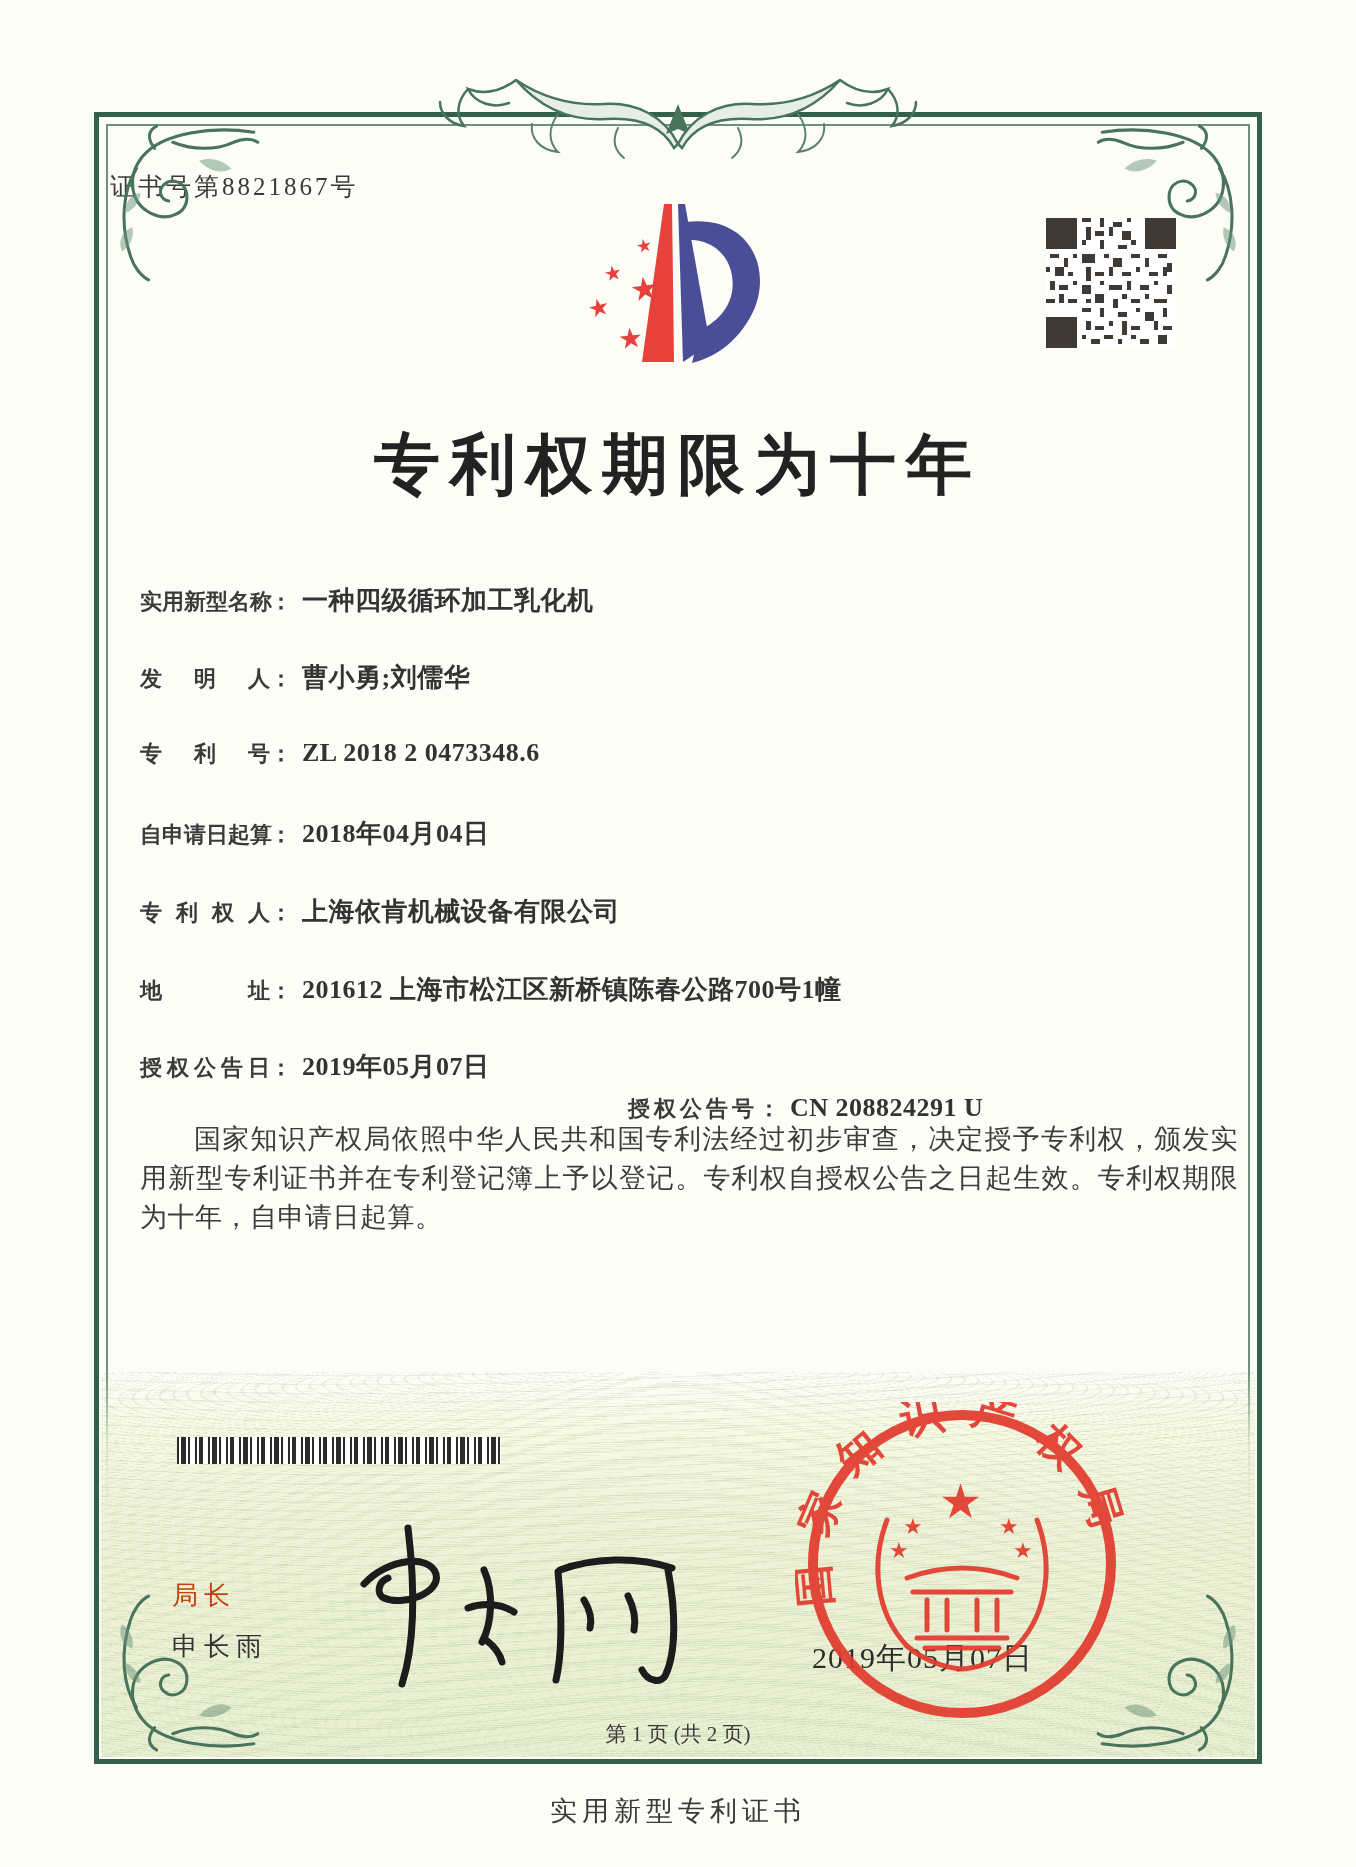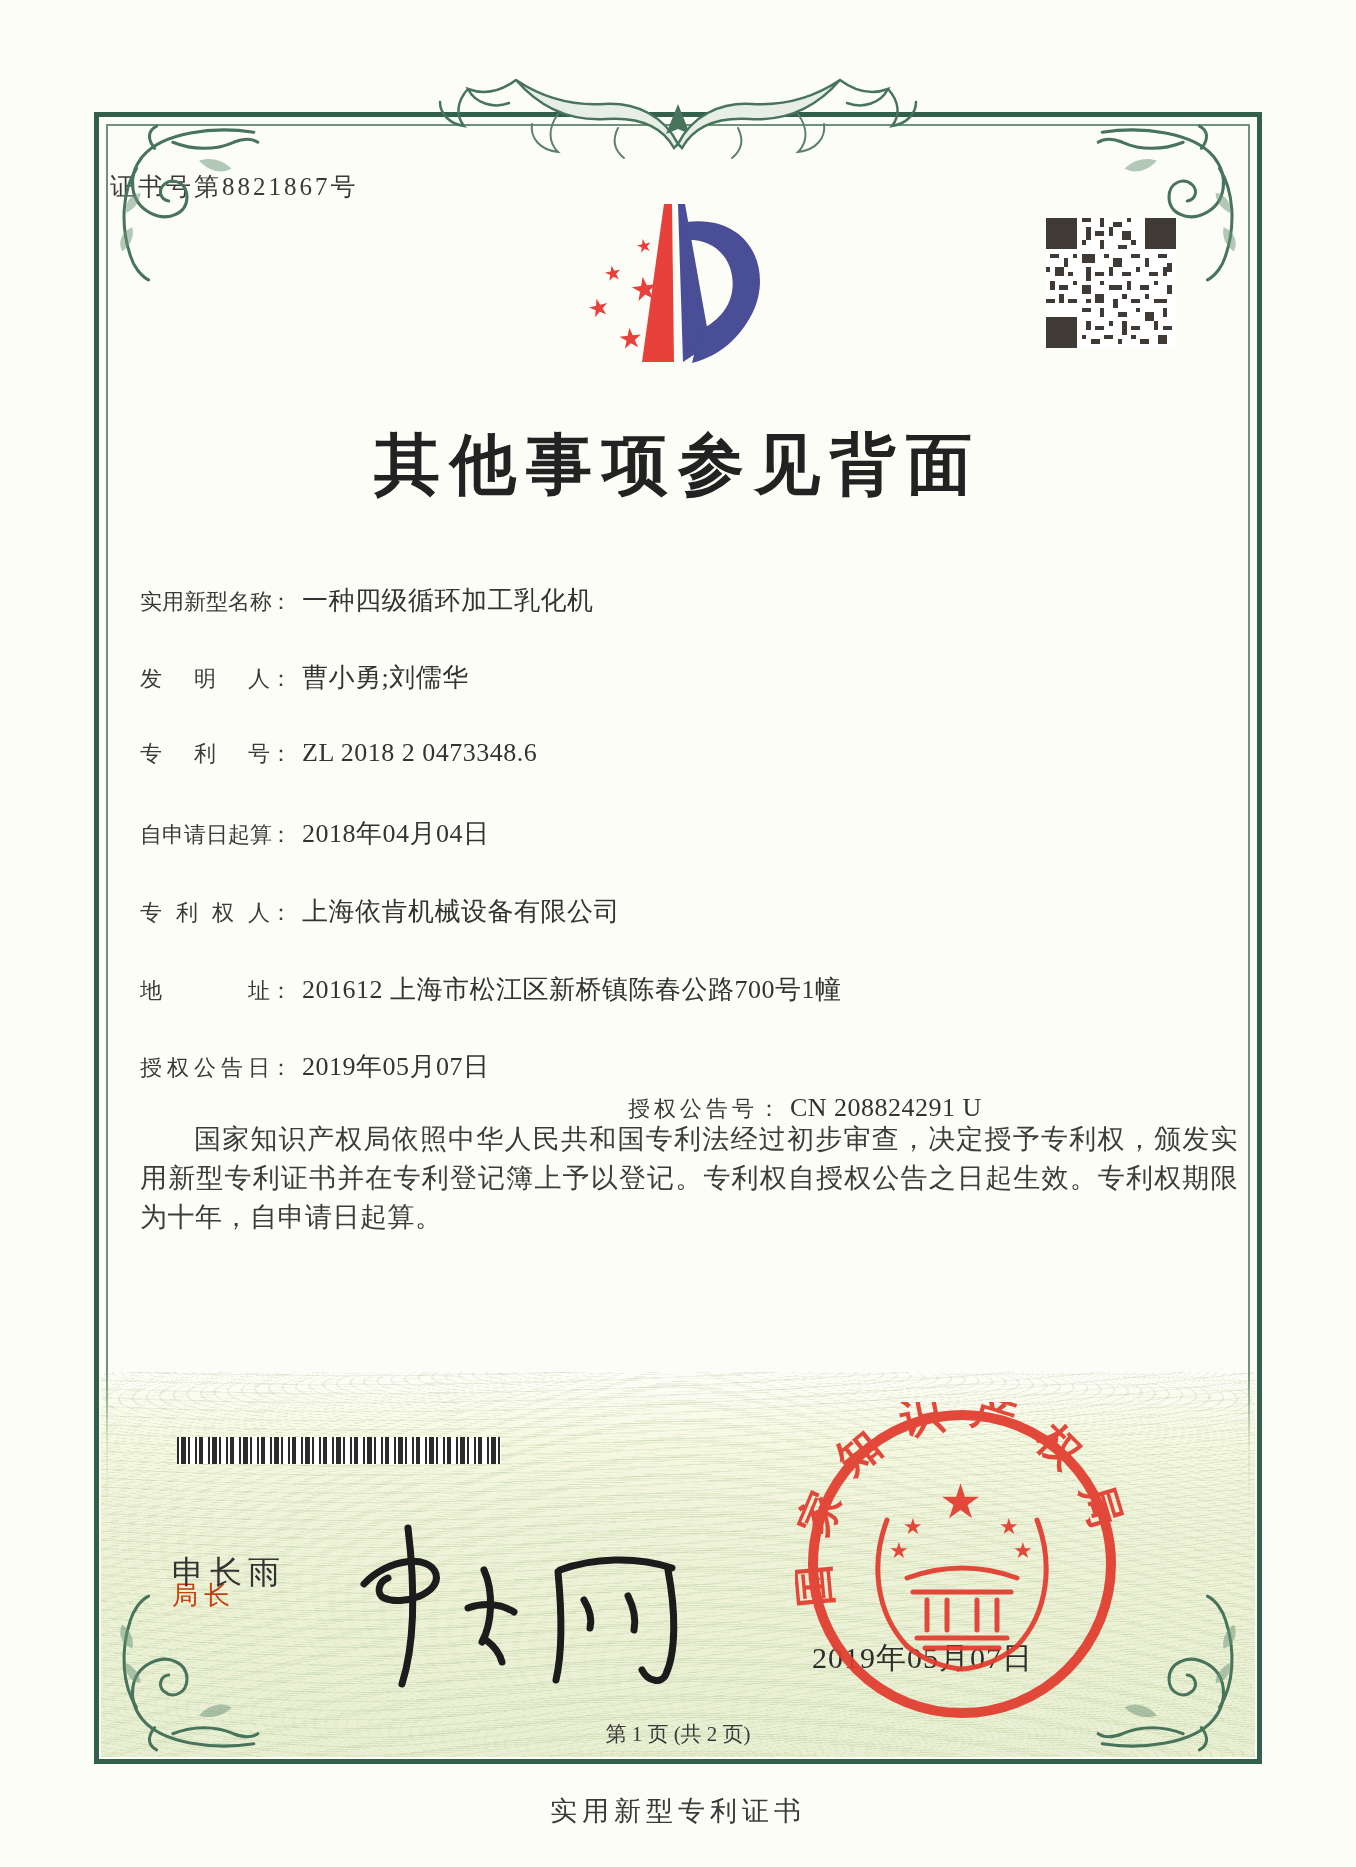--- a/index.html
+++ b/index.html
@@ -31,21 +31,21 @@
   }
 
   
   .cert-no{left:110px;top:170px;font-size:25px;letter-spacing:3px;color:#3a3a3a;font-family:Liberation Serif, serif;}
   .title{
     left:0;top:420px;width:100%;text-align:center;
     font-size:66px;font-weight:700;letter-spacing:10px;color:#222;
   }
 
   
-  .row{position:absolute;left:140px;height:34px;white-space:nowrap;}
+  .row{position:absolute;left:140px;height:34px;white-space:nowrap;font-weight:bold;}
   .f-label{
     display:inline-block;width:130px;font-size:22px;color:#3a3a3a;
     text-align:justify;text-align-last:justify;vertical-align:baseline;
   }
   .f-colon{font-size:22px;color:#3a3a3a;margin-right:10px;}
   .f-value{font-size:26px;color:#333;letter-spacing:0.5px;}
   .f-group2{position:absolute;left:488px;top:0;white-space:nowrap;margin-top:44px;}
   .f-label2{font-size:22px;color:#3a3a3a;letter-spacing:4px;}
 
   
@@ -59,21 +59,21 @@
   .barcode{
     left:177px;top:1437px;width:324px;height:27px;
     background:repeating-linear-gradient(90deg,
       #2b2b2b 0 2px,#fff 2px 4px,
       #2b2b2b 4px 9px,#fff 9px 11px,
       #2b2b2b 11px 13px,#fff 13px 18px,
       #2b2b2b 18px 20px,#fff 20px 22px,
       #2b2b2b 22px 26px,#fff 26px 31px);
   }
   .director{left:172px;top:1578px;font-size:26px;letter-spacing:6px;color:#c2410c;}
-  .director-name{left:172px;top:1551px;font-size:32px;letter-spacing:6px;color:#333;}
+  .director-name{left:172px;top:1629px;font-size:26px;letter-spacing:6px;color:#333;}
   .seal-date{left:812px;top:1638px;font-size:30px;letter-spacing:1px;color:#2d2d2d;z-index:3;}
   .footer-page{left:0;top:1720px;width:100%;text-align:center;font-size:21px;color:#3a3a3a;z-index:4;}
   .back-note{left:0;top:1793px;width:100%;text-align:center;font-size:27px;letter-spacing:5px;color:#3a3a3a;}
 
   svg{display:block;}
   .corner{position:absolute;width:172px;height:172px;z-index:2;}
   .c-bl{left:102px;top:1586px;}
   .c-tl{left:102px;top:118px;transform:scaleY(-1);}
   .c-tr{left:1082px;top:118px;transform:scale(-1,-1);}
   .c-br{left:1082px;top:1586px;transform:scaleX(-1);}
@@ -246,21 +246,21 @@
       <rect x="10" y="27" width="2" height="1"></rect>
       <rect x="13" y="26" width="2" height="1"></rect>
       <rect x="16" y="27" width="1" height="1"></rect>
     <rect x="19" y="26" width="1" height="1"></rect>
       <rect x="21" y="27" width="2" height="1"></rect>
       <rect x="25" y="26" width="2" height="2"></rect>
   </g>
 </svg>
 
 <div class="abs cert-no">证书号第8821867号</div>
-<div class="abs title">其他事项参见背面</div>
+<div class="abs title">专利权期限为十年</div>
 
 <div class="row" style="top:583px">
   <span class="f-label">实用新型名称</span><span class="f-colon">：</span><span class="f-value">一种四级循环加工乳化机</span>
 </div>
 <div class="row" style="top:660px">
   <span class="f-label">发明人</span><span class="f-colon">：</span><span class="f-value">曹小勇;刘儒华</span>
 </div>
 <div class="row" style="top:738px">
   <span class="f-label">专利号</span><span class="f-colon">：</span><span class="f-value">ZL 2018 2 0473348.6</span>
 </div>

